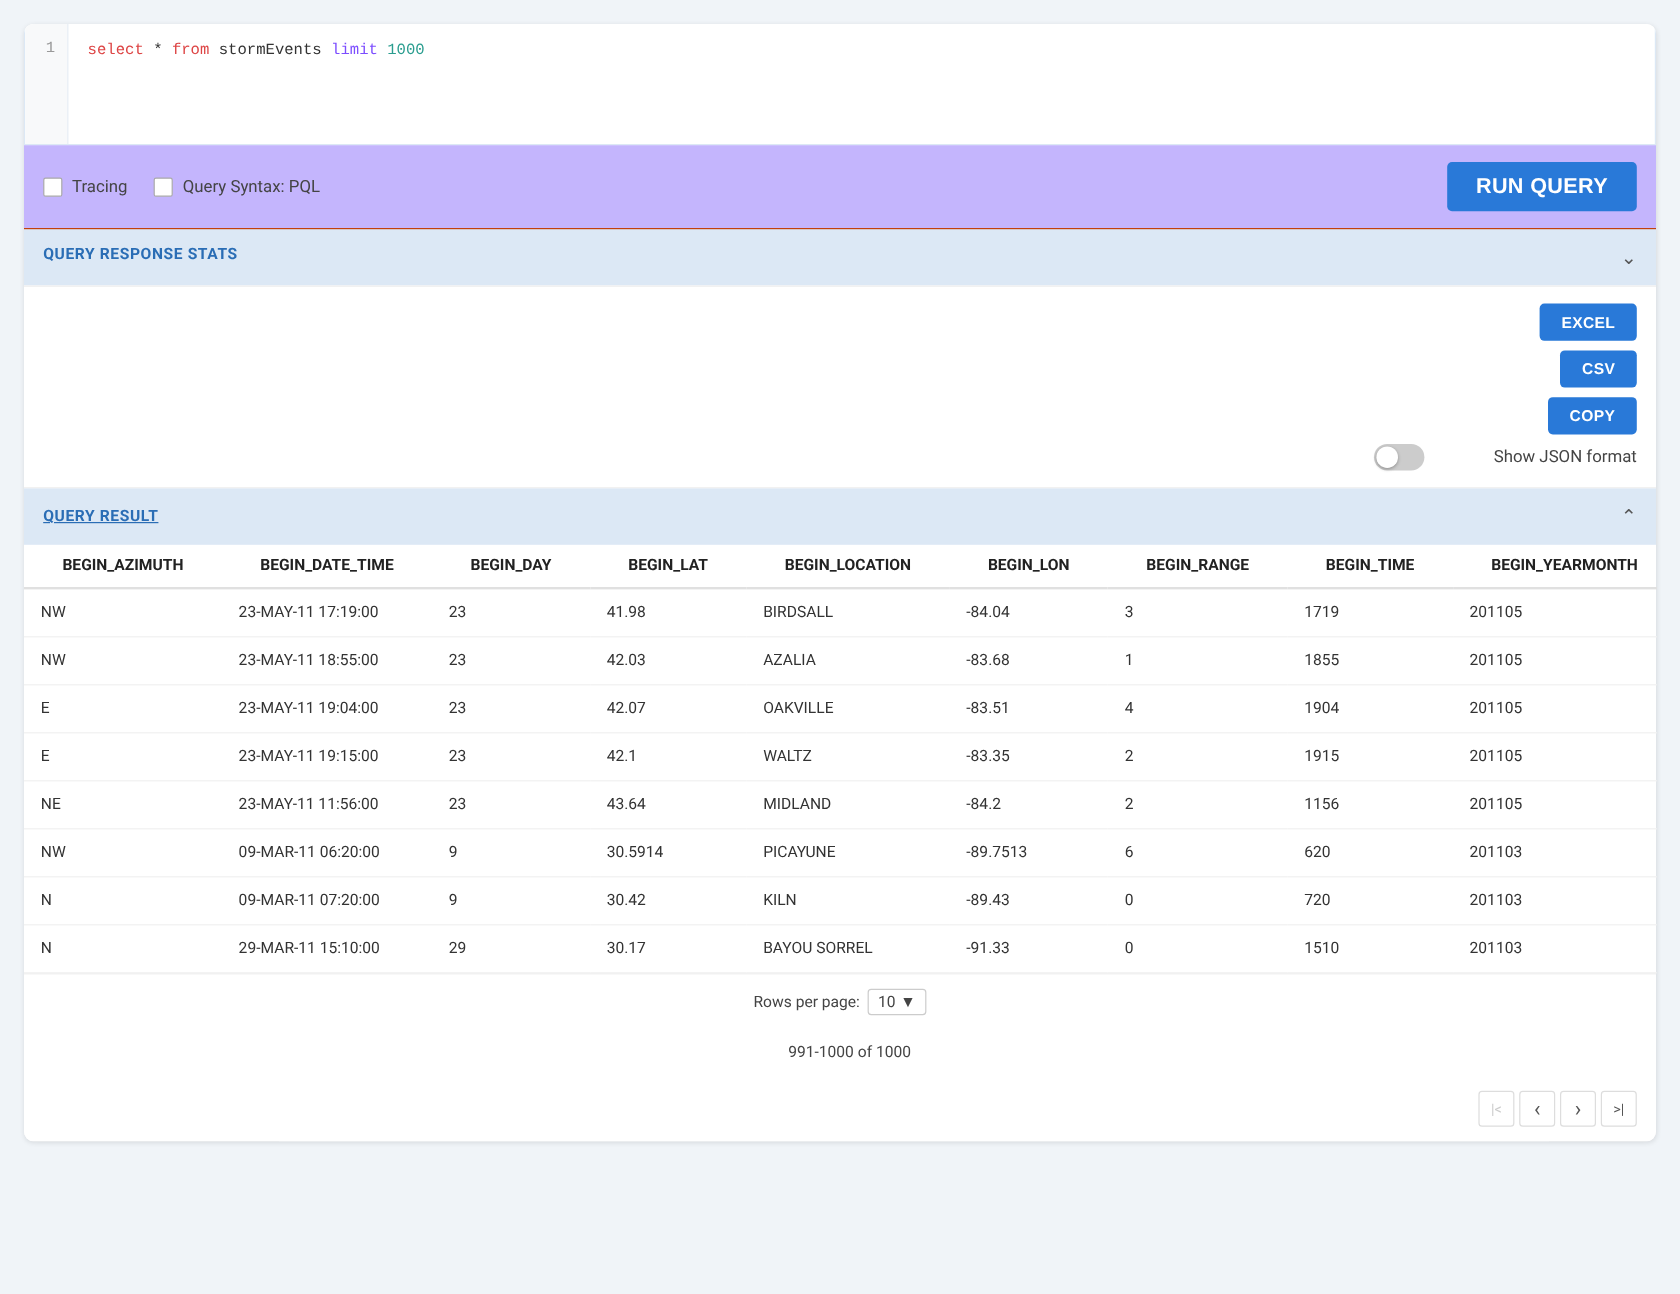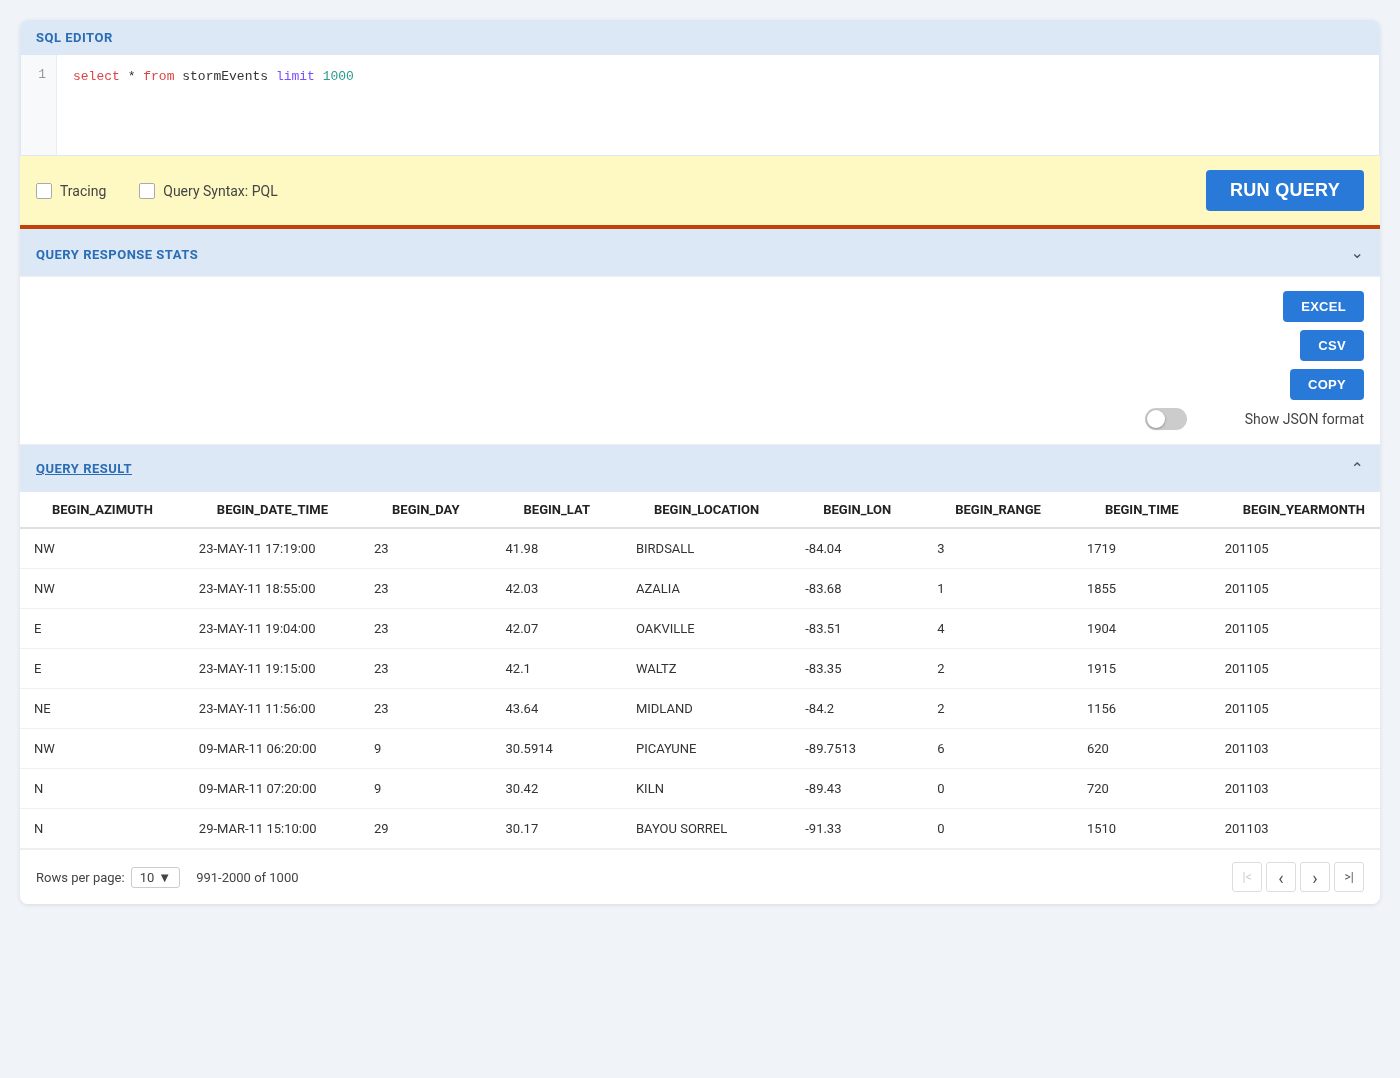--- a/index.html
+++ b/index.html
@@ -57,22 +57,22 @@
     .sql-keyword { color: #d44; }
     .sql-text { color: #333; }
     .sql-keyword2 { color: #7c4dff; }
     .sql-number { color: #2a9d8f; }
 
     
     .controls-row {
       display: flex;
       align-items: center;
       padding: 14px 16px;
-      gap: 33px;
-      background: #fef9c3;
+      gap: 22px;
+      background: #c4b5fd;
     }
     .checkbox-label {
       display: flex;
       align-items: center;
       gap: 8px;
       font-size: 14px;
       color: #444;
       cursor: pointer;
     }
     .checkbox-label input[type="checkbox"] {
@@ -95,24 +95,24 @@
       font-weight: 600;
       cursor: pointer;
       letter-spacing: 0.3px;
     }
 
     
     .stats-header {
       background: #dce8f5;
       padding: 14px 16px;
       display: flex;
-      align-items: flex-end;
+      align-items: flex-start;
       justify-content: space-between;
       cursor: pointer;
-      border-top: 4px solid #c2410c;
+      border-top: 1px solid #c2410c;
     }
     .stats-header-title {
       font-weight: 700;
       font-size: 13px;
       color: #2a6db5;
       letter-spacing: 0.5px;
     }
     .chevron-icon {
       color: #555;
       font-size: 16px;
@@ -245,22 +245,23 @@
       color: #333;
       white-space: nowrap;
     }
 
     
     .pagination-row {
       display: flex;
       align-items: center;
       padding: 12px 16px;
       border-top: 1px solid #eee;
-      gap: 0;
-      background: #fff;
+      gap: 24px;
+      background: #fff;
+      flex-direction: column;
     }
     .rows-per-page {
       display: flex;
       align-items: center;
       gap: 6px;
       font-size: 13px;
       color: #444;
     }
     .per-page-select {
       display: flex;
@@ -296,21 +297,20 @@
       color: #555;
       font-size: 16px;
     }
     .page-btn.disabled { color: #ccc; cursor: default; }
   </style>
 </head>
 <body>
 
 <div class="main-container">
 
-  <div class="sql-editor-header">SQL EDITOR</div>
   <div class="sql-editor-body">
     <div class="line-numbers">1</div>
     <div class="sql-code">
       <span class="sql-keyword">select</span>
       <span class="sql-text"> * </span>
       <span class="sql-keyword">from</span>
       <span class="sql-text"> stormEvents </span>
       <span class="sql-keyword2">limit</span>
       <span class="sql-number"> 1000</span>
     </div>
@@ -459,21 +459,21 @@
     </div>
 
     <div class="pagination-row">
       <div class="rows-per-page">
         <span>Rows per page:</span>
         <div class="per-page-select">
           <span>10</span>
           <span>▼</span>
         </div>
       </div>
-      <span class="page-info">991-2000 of 1000</span>
+      <span class="page-info">991-1000 of 1000</span>
       <div class="pagination-btns">
         <div class="page-btn disabled" title="First page">
             <span style="font-size:12px;display:flex;align-items:center;gap:0">|&lt;</span>
           </div>
         <div class="page-btn" title="Previous page">
             <span style="font-size:18px">‹</span>
           </div>
         <div class="page-btn" title="Next page">
             <span style="font-size:18px">›</span>
           </div>

